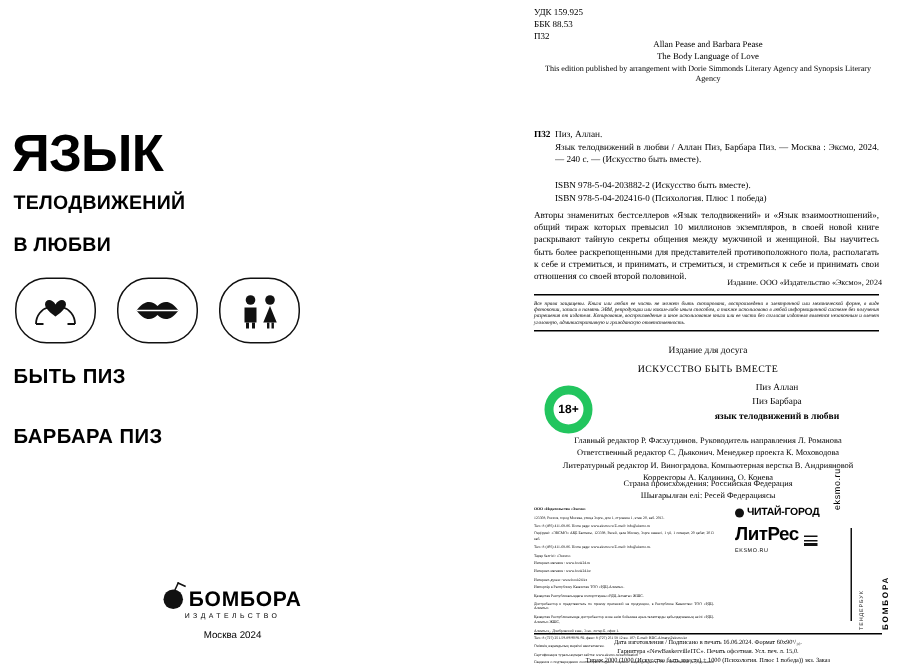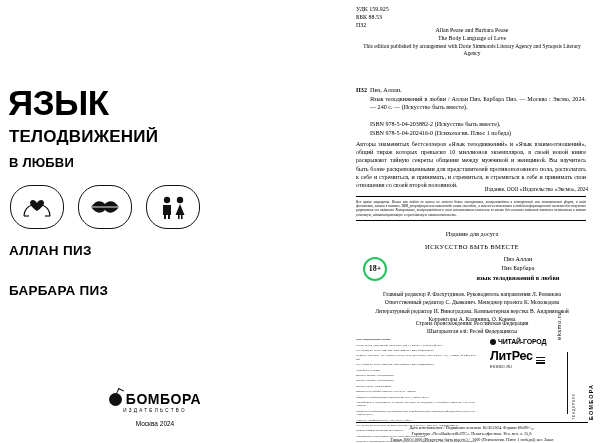--- a/index.html
+++ b/index.html
@@ -37,21 +37,21 @@
     font-size: 35px;
     letter-spacing: -0.5px;
     line-height: 1;
   }
   .cover-sub1 {
     position: absolute;
     left: 9px;
     top: 127px;
     font-family: "Liberation Sans", sans-serif;
     font-weight: bold;
-    font-size: 17px;
+    font-size: 13px;
     letter-spacing: 0.2px;
   }
   .cover-sub2 {
     position: absolute;
     left: 9px;
     top: 155px;
     font-family: "Liberation Sans", sans-serif;
     font-weight: bold;
     font-size: 13px;
     letter-spacing: 0.2px;
@@ -243,23 +243,23 @@
     text-align: center;
     font-size: 6.6px;
     letter-spacing: 0.3px;
   }
 
   .age-badge {
     position: absolute;
     left: 63px;
     top: 257px;
     width: 20px; height: 20px;
-    border: 2px solid #22c55e;
+    border: 6px solid #22c55e;
     border-radius: 50%;
-    font-family: Liberation Serif, serif;
+    font-family: Liberation Sans, sans-serif;
     font-size: 8px;
     font-weight: bold;
     display: flex;
     align-items: center;
     justify-content: center;
   }
 
   .auth-ru {
     position: absolute;
     left: 148px; top: 255px;
@@ -444,21 +444,21 @@
           <circle cx="11" cy="6" r="3.2" fill="#111"></circle>
           <path d="M7 11 h8 v10 h-8 z" fill="#111"></path>
           <path d="M8 21 h2 v4 h-2 z M12 21 h2 v4 h-2 z" fill="#111"></path>
           <circle cx="24" cy="6" r="3.2" fill="#111"></circle>
           <path d="M24 10 L19.5 21 h9 z" fill="#111"></path>
           <path d="M22 21 h1.6 v4 h-1.6 z M25 21 h1.6 v4 h-1.6 z" fill="#111"></path>
         </svg>
       </div>
     </div>
 
-    <div class="author1">АЛЛАН ПИЗ</div>
+    <div class="author1">БЫТЬ ПИЗ</div>
     <div class="author2">БАРБАРА ПИЗ</div>
 
     <div class="publisher">
       <div class="pub-logo-row">
         <span class="pub-bomb"></span>
         <span class="pub-name">БОМБОРА</span>
       </div>
       <div class="pub-word">ИЗДАТЕЛЬСТВО</div>
       <div class="pub-city">Москва 2024</div>
     </div>

